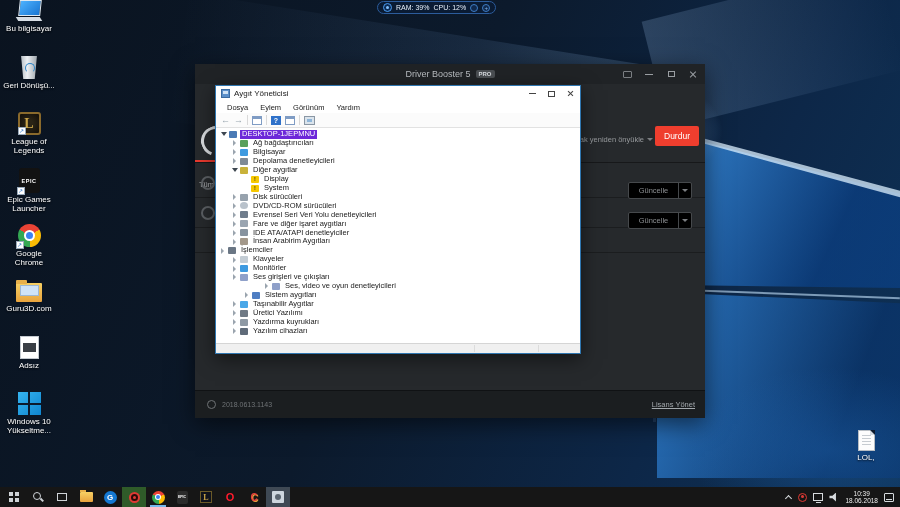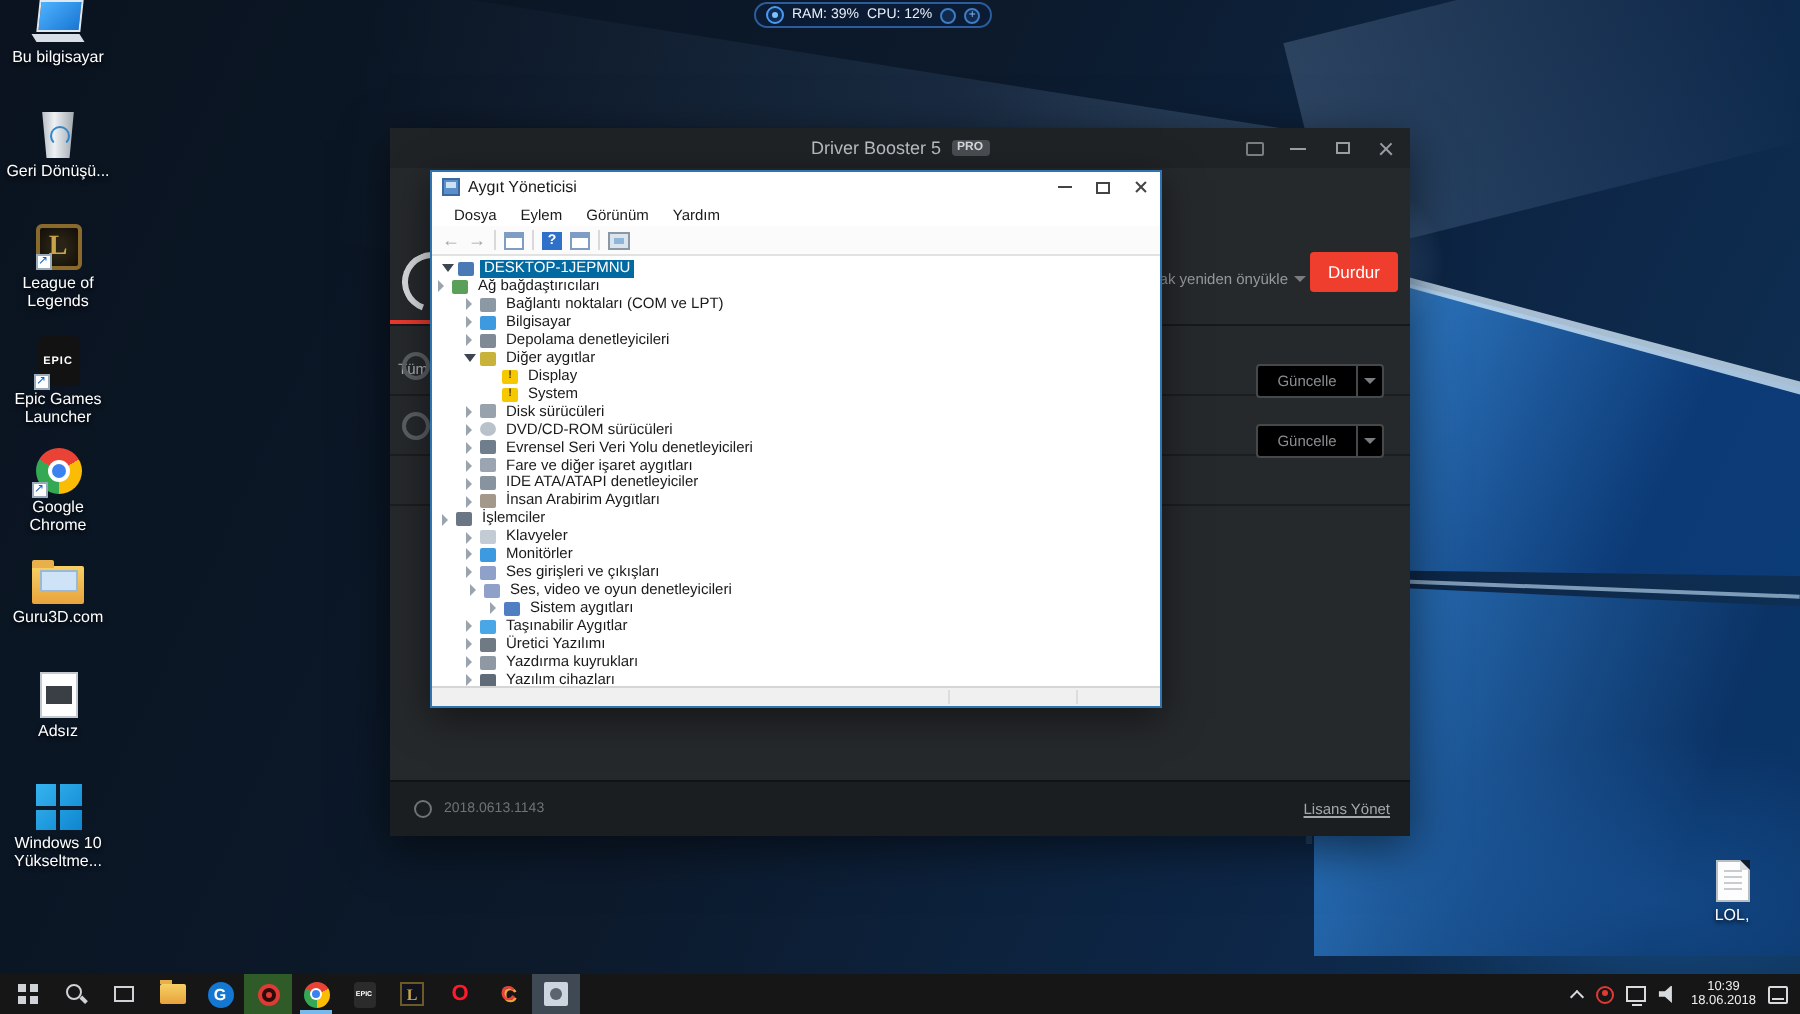--- a/index.html
+++ b/index.html
@@ -140,21 +140,21 @@
   .tscan{width:11px;height:9px;border:1px solid #8a97a4;background:#dbe4ec;position:relative;cursor:pointer;}
   .tscan::after{content:"";position:absolute;left:2px;top:2px;width:5px;height:3px;background:#8fb6d9;}
   .dm-tree{flex:1;overflow:hidden;padding-top:2px;background:#fff;}
   .trow{height:8.95px;display:flex;align-items:center;font-size:7.5px;color:#1a1a1a;white-space:nowrap;cursor:default;}
   .chev{width:9px;height:8px;display:inline-flex;align-items:center;justify-content:center;flex:none;}
   .chev.collapsed::before{content:"";border-left:3px solid #9aa4ae;border-top:3px solid transparent;border-bottom:3px solid transparent;}
   .chev.expanded::before{content:"";border-top:4px solid #3d4650;border-left:3px solid transparent;border-right:3px solid transparent;}
   .chev.none{visibility:hidden;}
   .tico{width:8px;height:7px;border-radius:1px;margin:0 3px 0 1px;flex:none;font-size:5.5px;font-weight:bold;line-height:7px;text-align:center;}
   .tlbl{padding:0 2px;line-height:8.5px;}
-  .trow.sel .tlbl{background:#0369a1;color:#fff;}
+  .trow.sel .tlbl{background:#6d28d9;color:#fff;}
   .ic-computer{background:#4a7ab5;}.ic-network{background:#5aa05a;}.ic-port{background:#8d98a5;}
   .ic-storage{background:#7f8a96;}.ic-unknown{background:#c9b23a;}
   .ic-warning{background:#f6c800;color:#4a3c00;}
   .ic-disk{background:#97a2ad;}.ic-dvd{background:#b9c2cb;border-radius:50%;}
   .ic-usb{background:#6f7d8c;}.ic-mouse{background:#9aa5b1;}.ic-ide{background:#87939f;}
   .ic-hid{background:#a3988a;}.ic-cpu{background:#6a7684;}.ic-keyboard{background:#c3ccd4;}
   .ic-monitor{background:#3e9ae0;}.ic-audio{background:#8fa0c9;}.ic-system{background:#4f7ec2;}
   .ic-portable{background:#49a7e8;}.ic-firmware{background:#707a85;}.ic-printer{background:#8e99a4;}
   .ic-software{background:#5f6b79;}
   .dm-status{height:10px;background:#f0f0f0;border-top:1px solid #d5d5d5;position:relative;flex:none;}
@@ -361,29 +361,24 @@
       <span class="tconsole"></span>
       <span class="tsep"></span>
       <span class="tscan"></span>
     </div>
     <div class="dm-tree">
         <div class="trow sel" style="padding-left: 3px;">
           <span class="chev expanded"></span>
           <span class="tico ic-computer"></span>
           <span class="tlbl">DESKTOP-1JEPMNU</span>
         </div>
-        <div class="trow" style="">
+        <div class="trow" style="padding-left: 14px;">
           <span class="chev collapsed"></span>
           <span class="tico ic-network"></span>
           <span class="tlbl">Ağ bağdaştırıcıları</span>
-        </div>
-        <div class="trow" style="padding-left: 14px;">
-          <span class="chev collapsed"></span>
-          <span class="tico ic-port"></span>
-          <span class="tlbl">Bağlantı noktaları (COM ve LPT)</span>
         </div>
         <div class="trow" style="padding-left: 14px;">
           <span class="chev collapsed"></span>
           <span class="tico ic-monitor"></span>
           <span class="tlbl">Bilgisayar</span>
         </div>
         <div class="trow" style="padding-left: 14px;">
           <span class="chev collapsed"></span>
           <span class="tico ic-storage"></span>
           <span class="tlbl">Depolama denetleyicileri</span>
@@ -446,21 +441,21 @@
         <div class="trow" style="padding-left: 14px;">
           <span class="chev collapsed"></span>
           <span class="tico ic-monitor"></span>
           <span class="tlbl">Monitörler</span>
         </div>
         <div class="trow" style="padding-left: 14px;">
           <span class="chev collapsed"></span>
           <span class="tico ic-audio"></span>
           <span class="tlbl">Ses girişleri ve çıkışları</span>
         </div>
-        <div class="trow" style="padding-left: 16px;">
+        <div class="trow" style="padding-left: 16px; margin-left: 30px;">
           <span class="chev collapsed"></span>
           <span class="tico ic-audio"></span>
           <span class="tlbl">Ses, video ve oyun denetleyicileri</span>
         </div>
         <div class="trow" style="padding-left: 26px;">
           <span class="chev collapsed"></span>
           <span class="tico ic-system"></span>
           <span class="tlbl">Sistem aygıtları</span>
         </div>
         <div class="trow" style="padding-left: 14px;">

